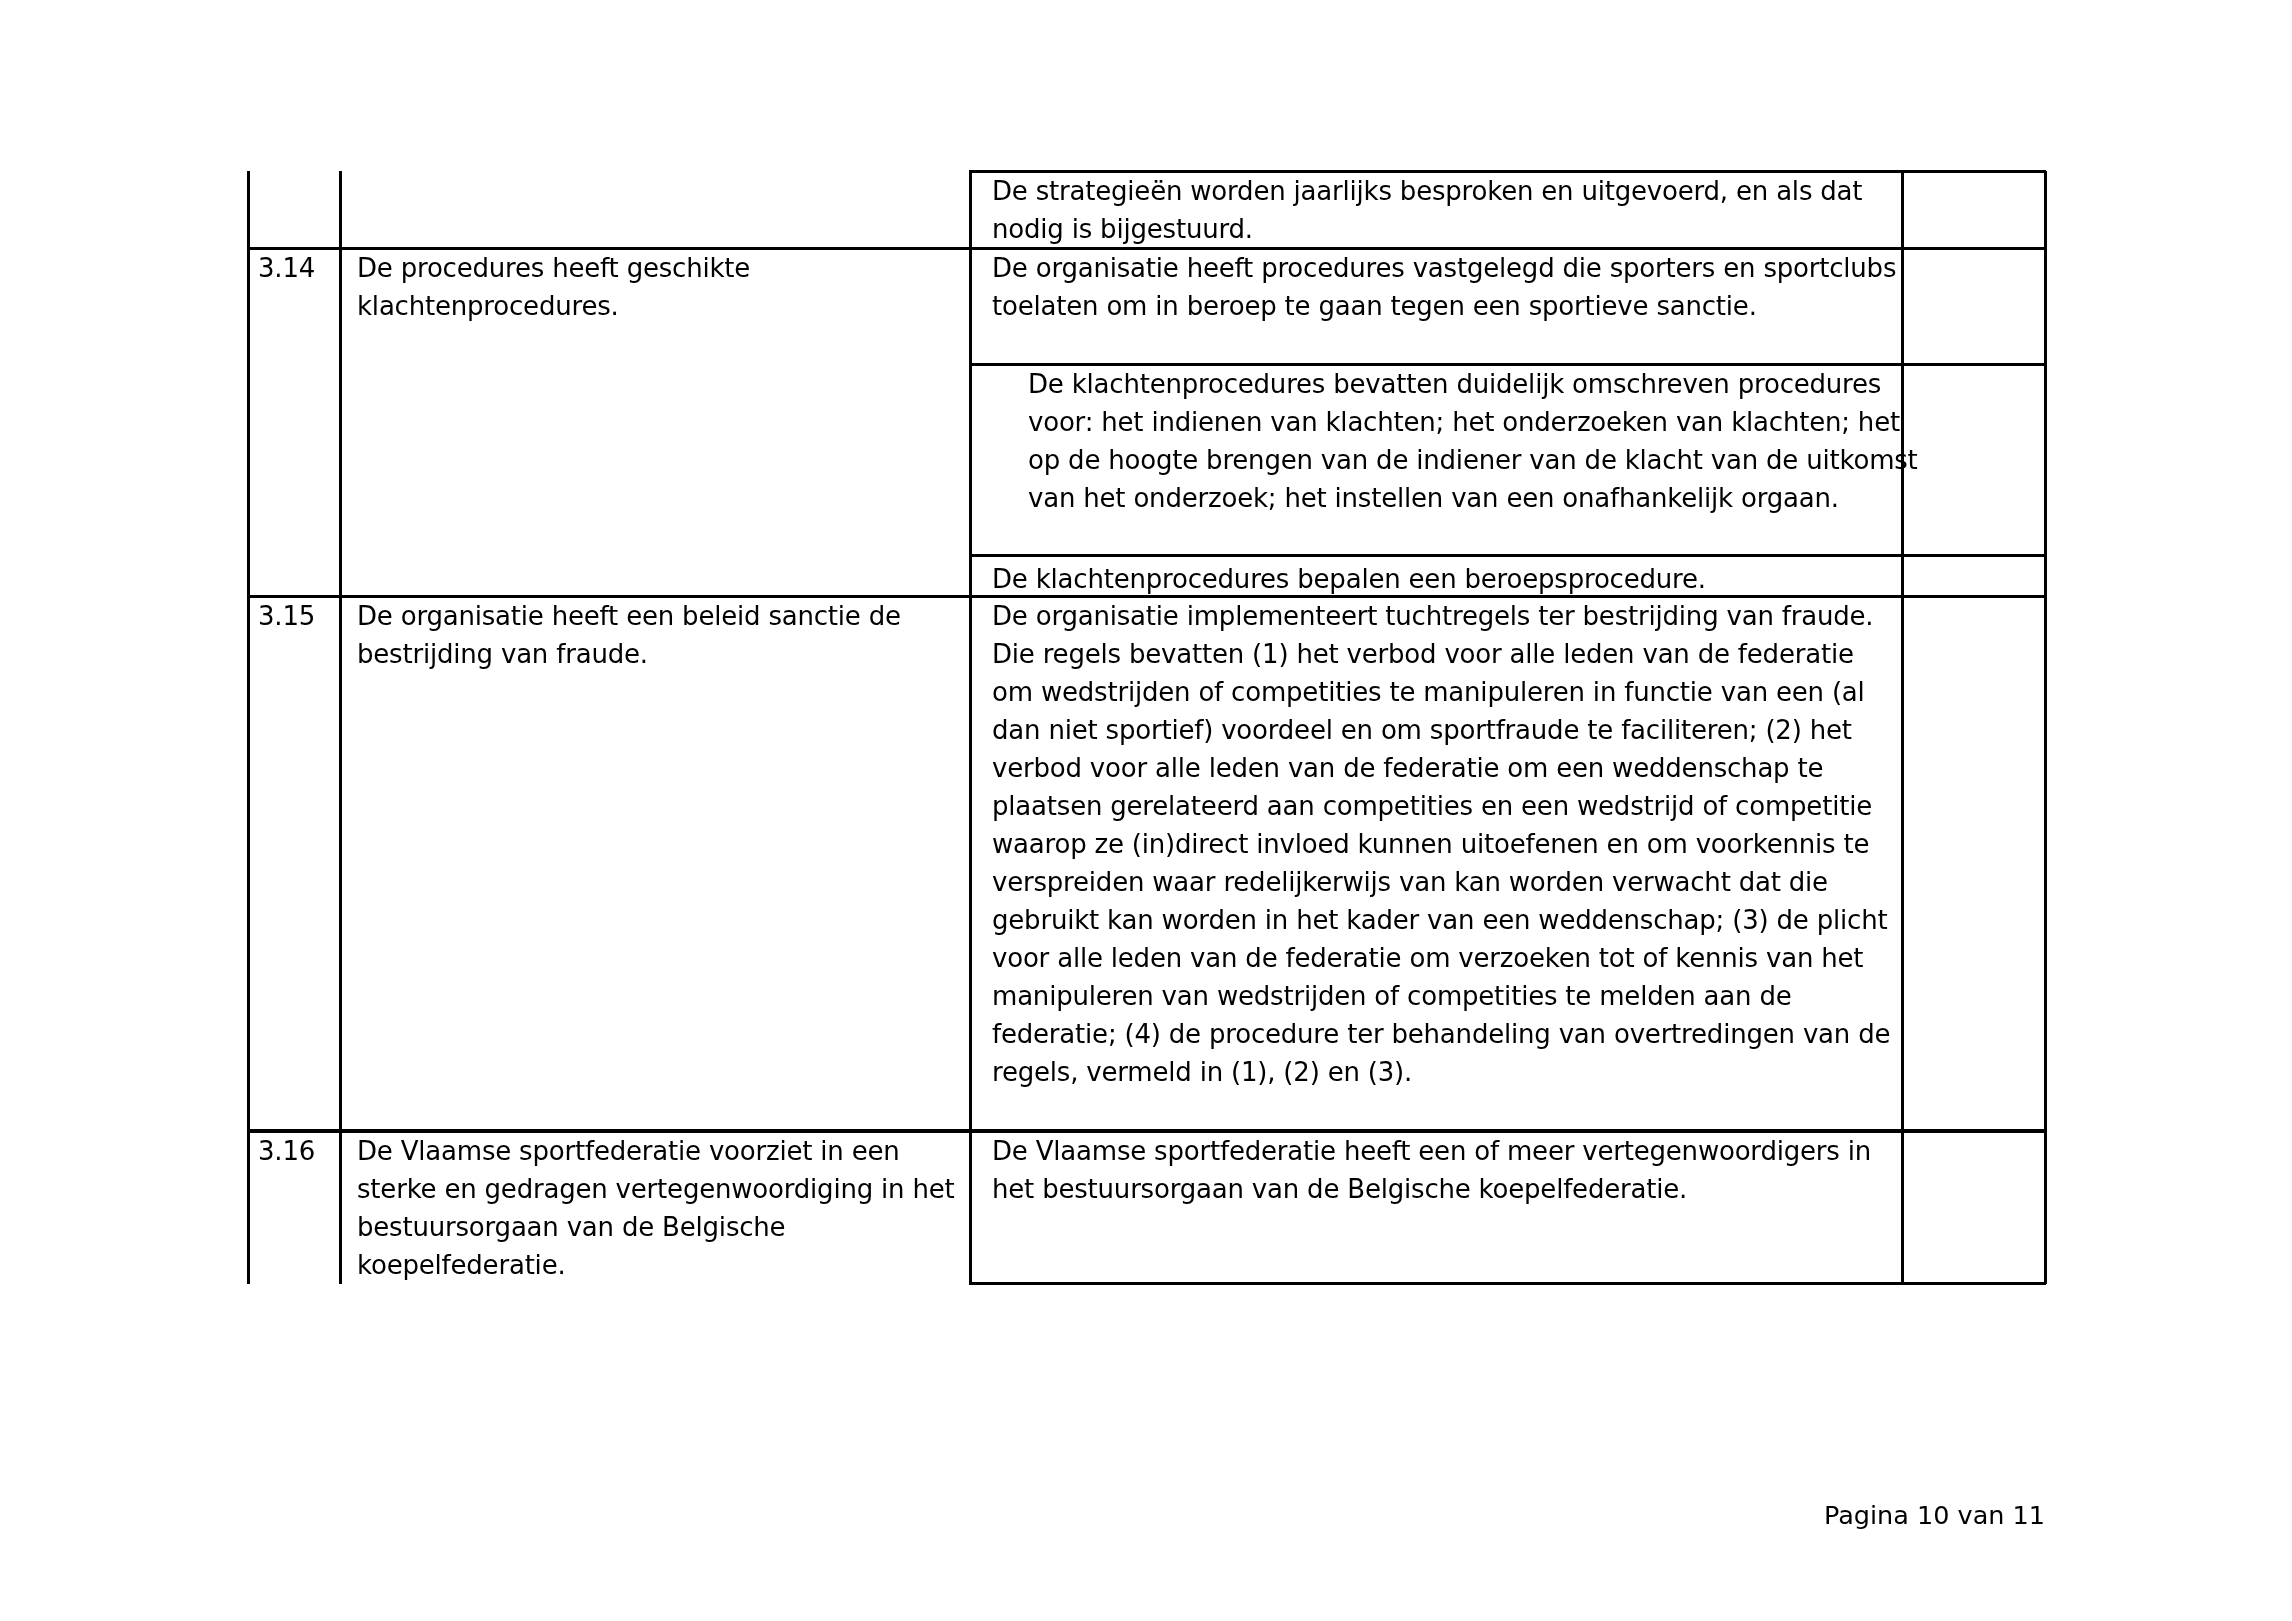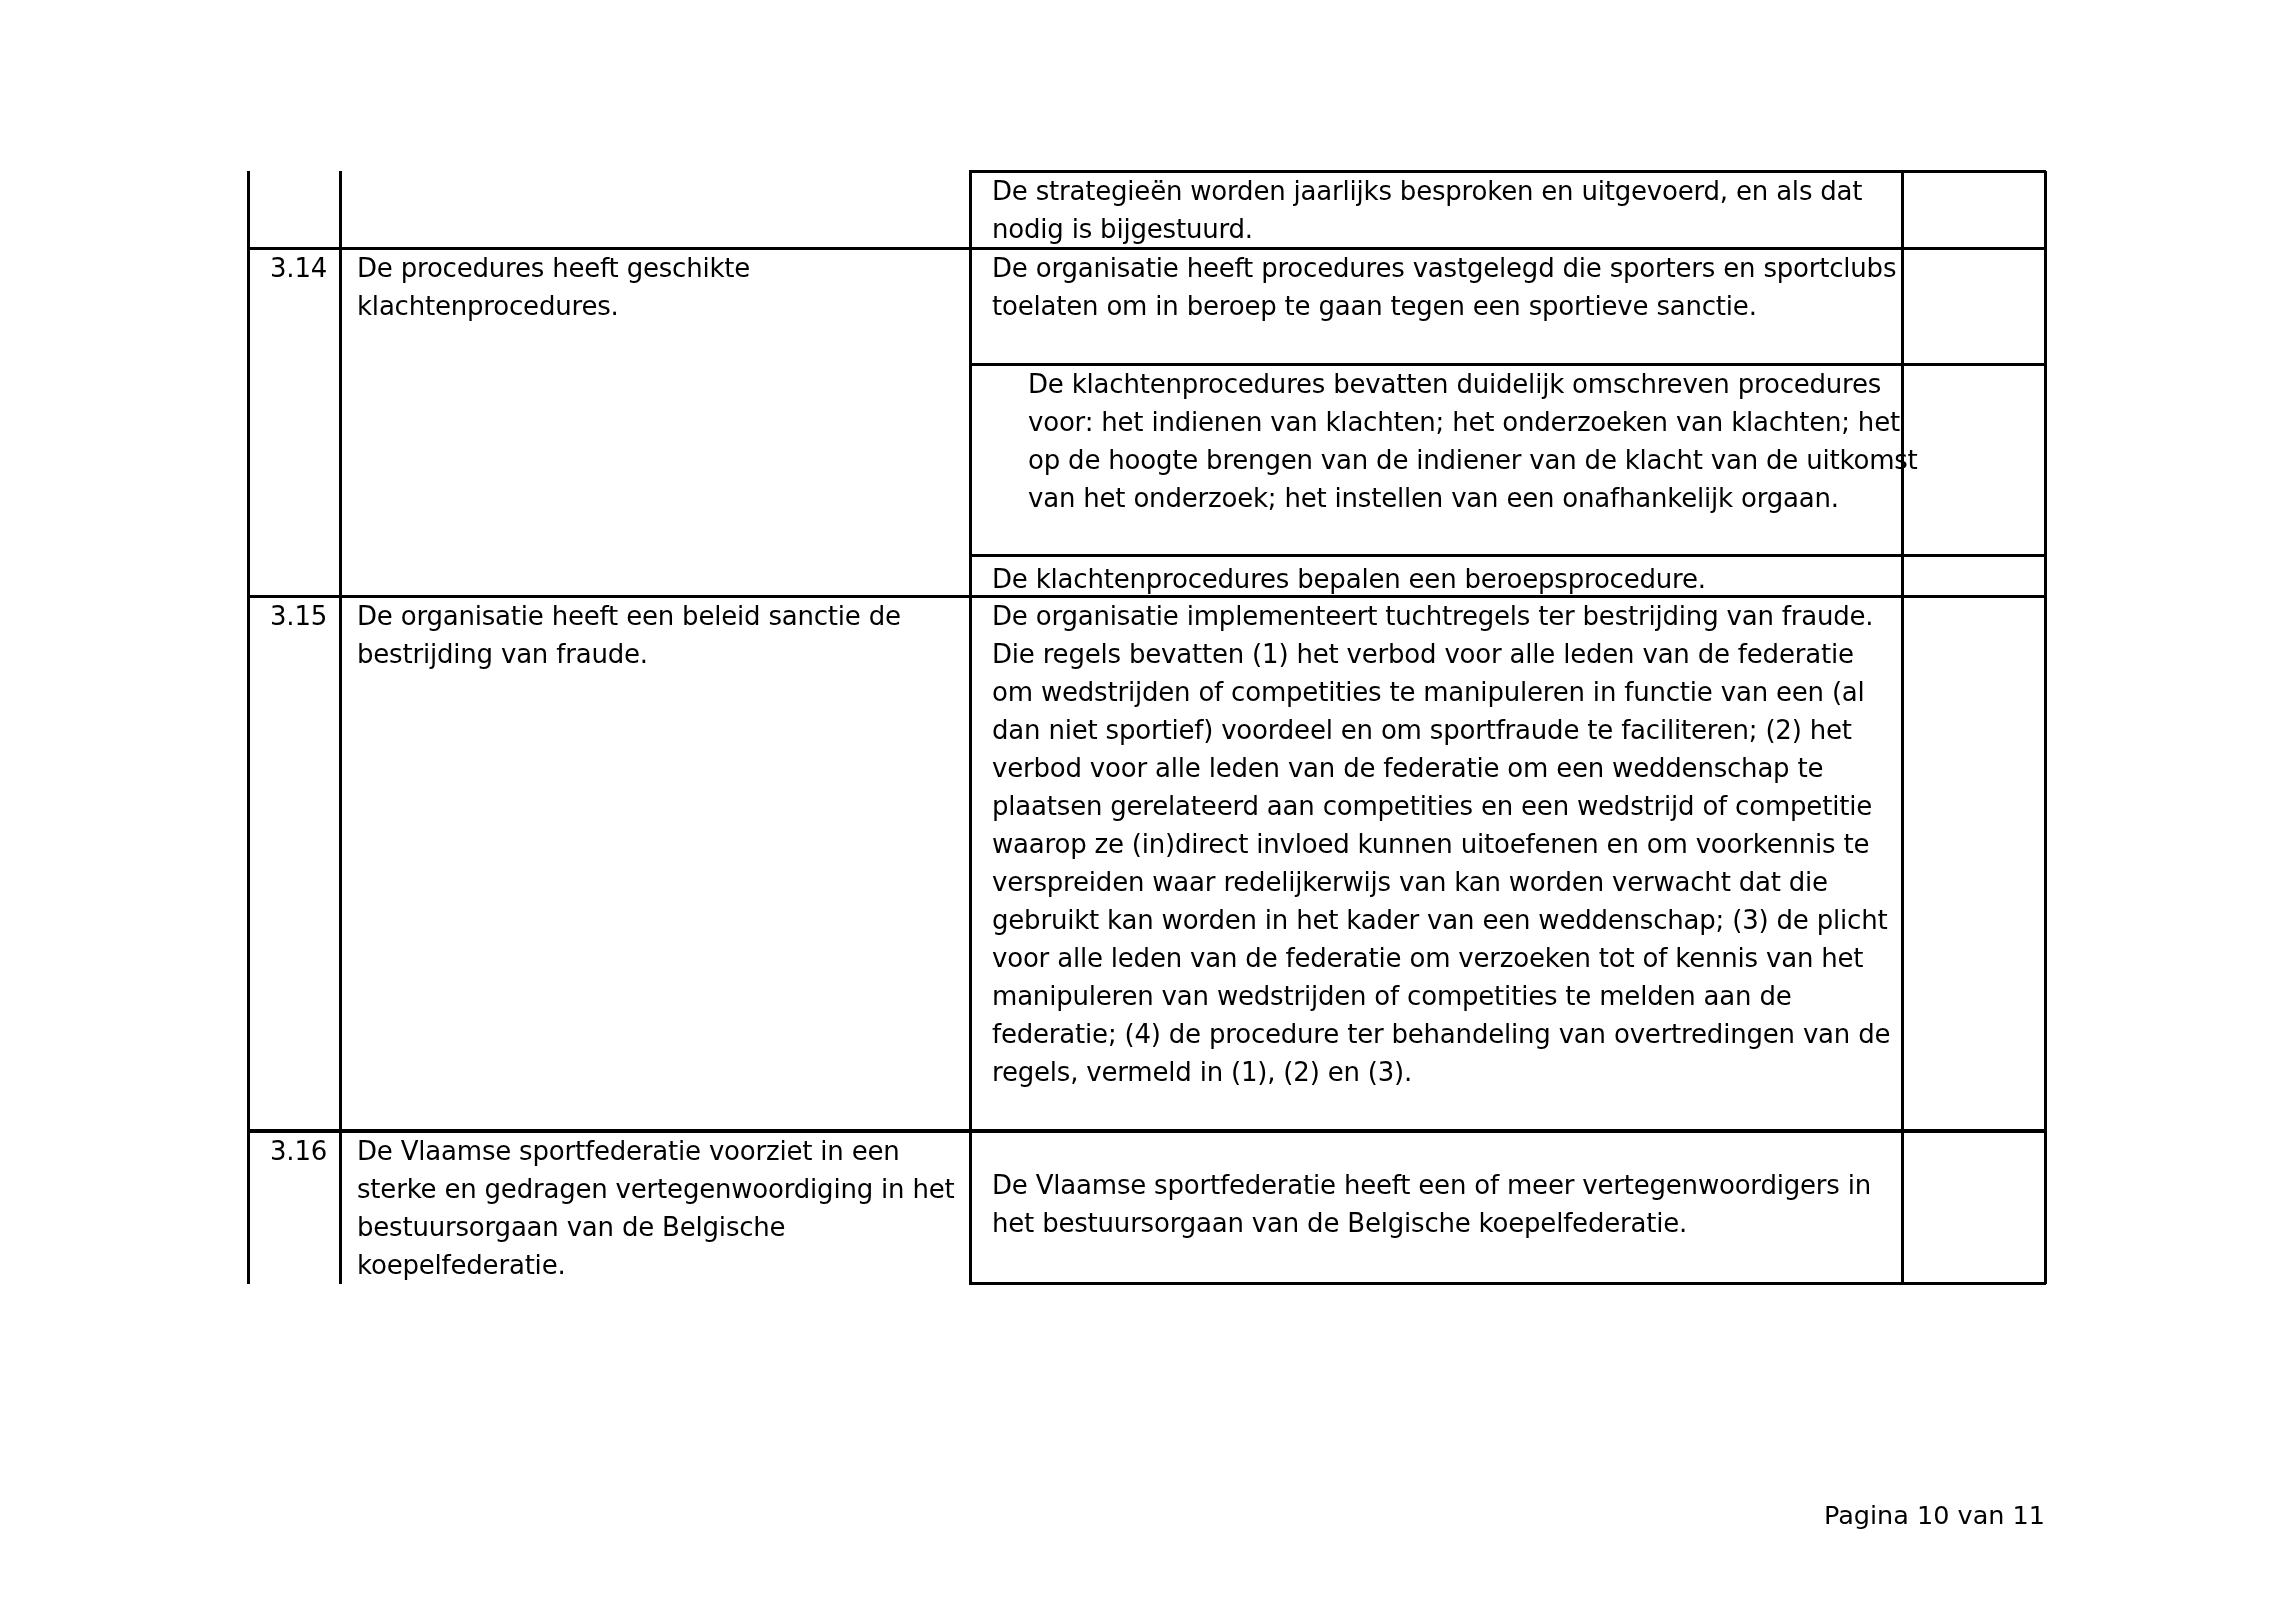--- a/index.html
+++ b/index.html
@@ -3,21 +3,21 @@
 <meta charset="utf-8">
 <style>
   html, body { margin: 0; padding: 0; background: #ffffff; }
   body { width: 2293px; height: 1621px; position: relative; overflow: hidden;
          font-family: "DejaVu Sans", sans-serif; color: #000; }
   .page { position: absolute; left: 0; top: 0; width: 2293px; height: 1621px; }
   .hl { position: absolute; height: 2.9px; background: #000; }
   .vl { position: absolute; width: 2.9px; background: #000; }
   .cell { position: absolute; font-size: 26px; line-height: 38px; letter-spacing: -0.2px;
           white-space: normal; word-wrap: break-word; box-sizing: border-box; }
-  .num { padding-left: 20px; }
+  .num { padding-left: 8px; }
   .footer { position: absolute; right: 248px; top: 1500px; font-size: 25.5px; }
 </style>
 </head>
 <body>
 
 <div class="page">
 
   <div>
 
     <div class="vl" style="left:247px; top:171px; height:1113px;"></div>
@@ -53,20 +53,20 @@
     <div>
       <div class="cell num" style="left:250px; top:597px; width:80px;">3.15</div>
       <div class="cell" style="left:357px; top:597px; width:588px;">De organisatie heeft een beleid sanctie de bestrijding van fraude.</div>
       <div class="cell" style="left:992px; top:597px; width:907px;">De organisatie implementeert tuchtregels ter bestrijding van fraude. Die regels bevatten (1) het verbod voor alle leden van de federatie om wedstrijden of competities te manipuleren in functie van een (al dan niet sportief) voordeel en om sportfraude te faciliteren; (2) het verbod voor alle leden van de federatie om een weddenschap te plaatsen gerelateerd aan competities en een wedstrijd of competitie waarop ze (in)direct invloed kunnen uitoefenen en om voorkennis te verspreiden waar redelijkerwijs van kan worden verwacht dat die gebruikt kan worden in het kader van een weddenschap; (3) de plicht voor alle leden van de federatie om verzoeken tot of kennis van het manipuleren van wedstrijden of competities te melden aan de federatie; (4) de procedure ter behandeling van overtredingen van de regels, vermeld in (1), (2) en (3).</div>
       <div style="position:absolute; left:1903px; top:598px; width:140px; height:531px;"></div>
     </div>
 
     <div>
       <div class="cell num" style="left:250px; top:1132px; width:88px;">3.16</div>
       <div class="cell" style="left:357px; top:1132px; width:598px;">De Vlaamse sportfederatie voorziet in een sterke en gedragen vertegenwoordiging in het bestuursorgaan van de Belgische koepelfederatie.</div>
-      <div class="cell" style="left:992px; top:1132px; width:907px;margin-top:34px;">De Vlaamse sportfederatie heeft een of meer vertegenwoordigers in het bestuursorgaan van de Belgische koepelfederatie.</div>
+      <div class="cell" style="left:992px; top:1132px; width:907px;">De Vlaamse sportfederatie heeft een of meer vertegenwoordigers in het bestuursorgaan van de Belgische koepelfederatie.</div>
       <div style="position:absolute; left:1903px; top:1133px; width:140px; height:149px;"></div>
     </div>
   </div>
 
   <div class="footer">Pagina 10 van 11</div>
 </div>
 
 
 </body></html>

